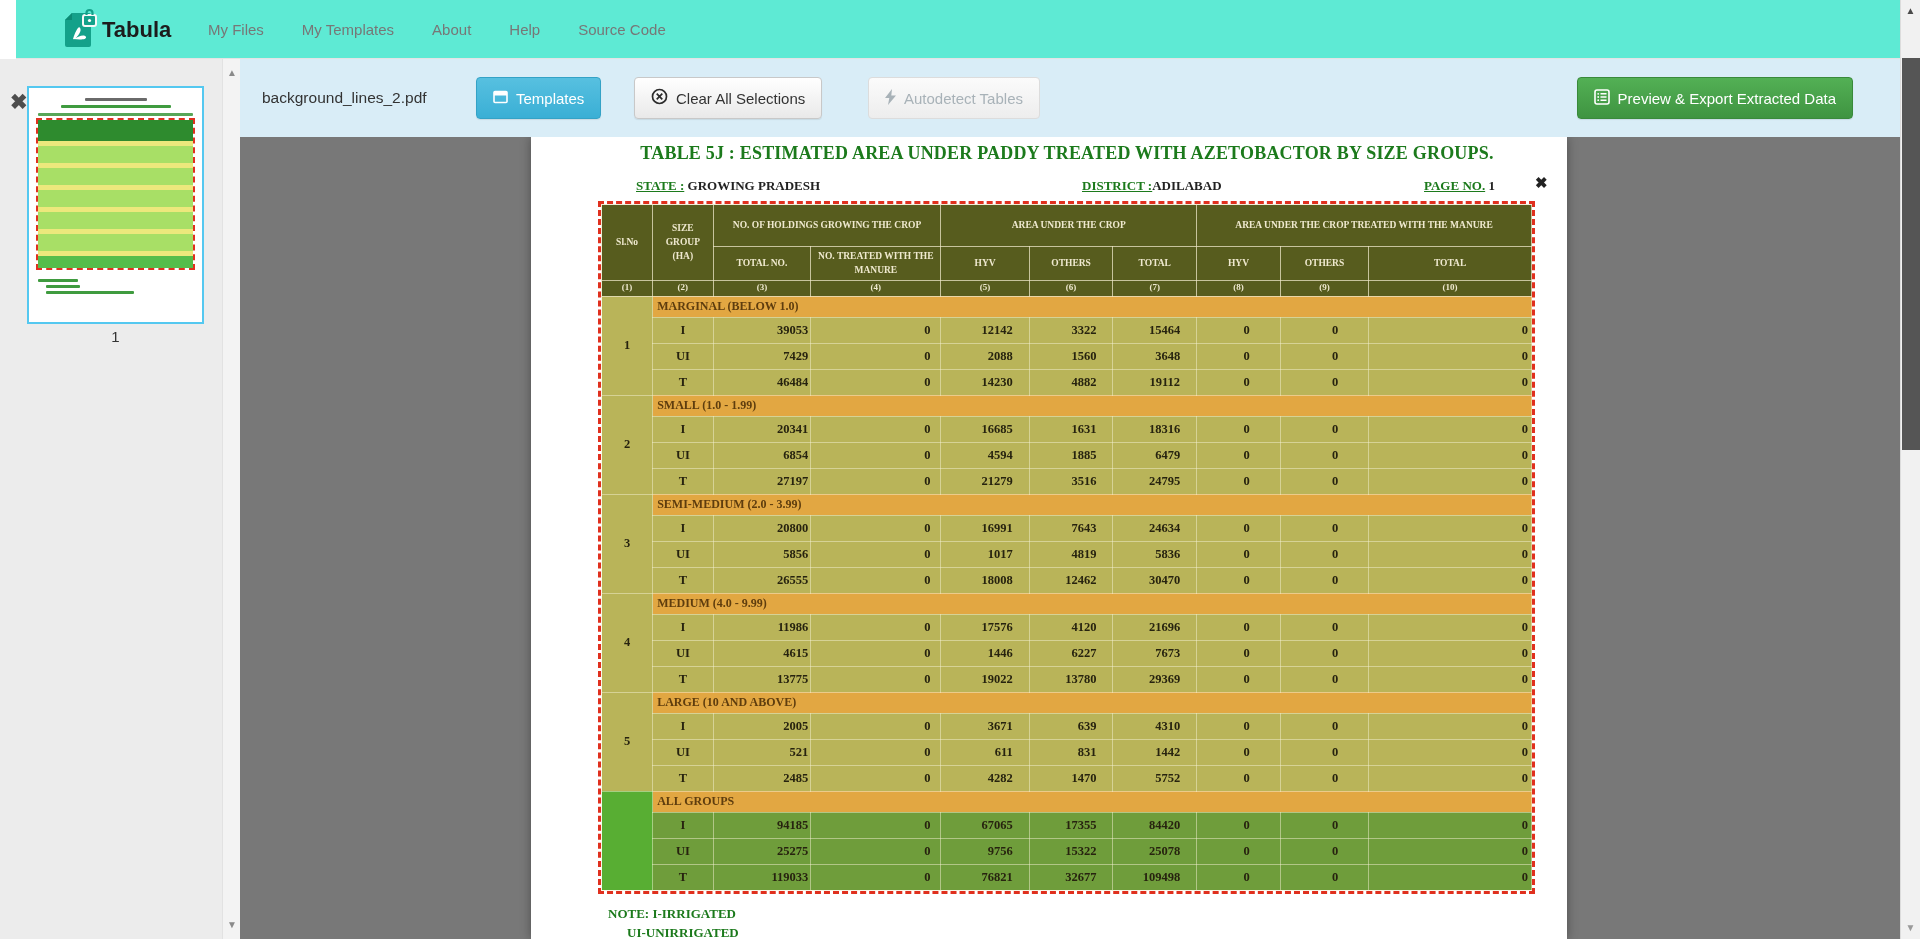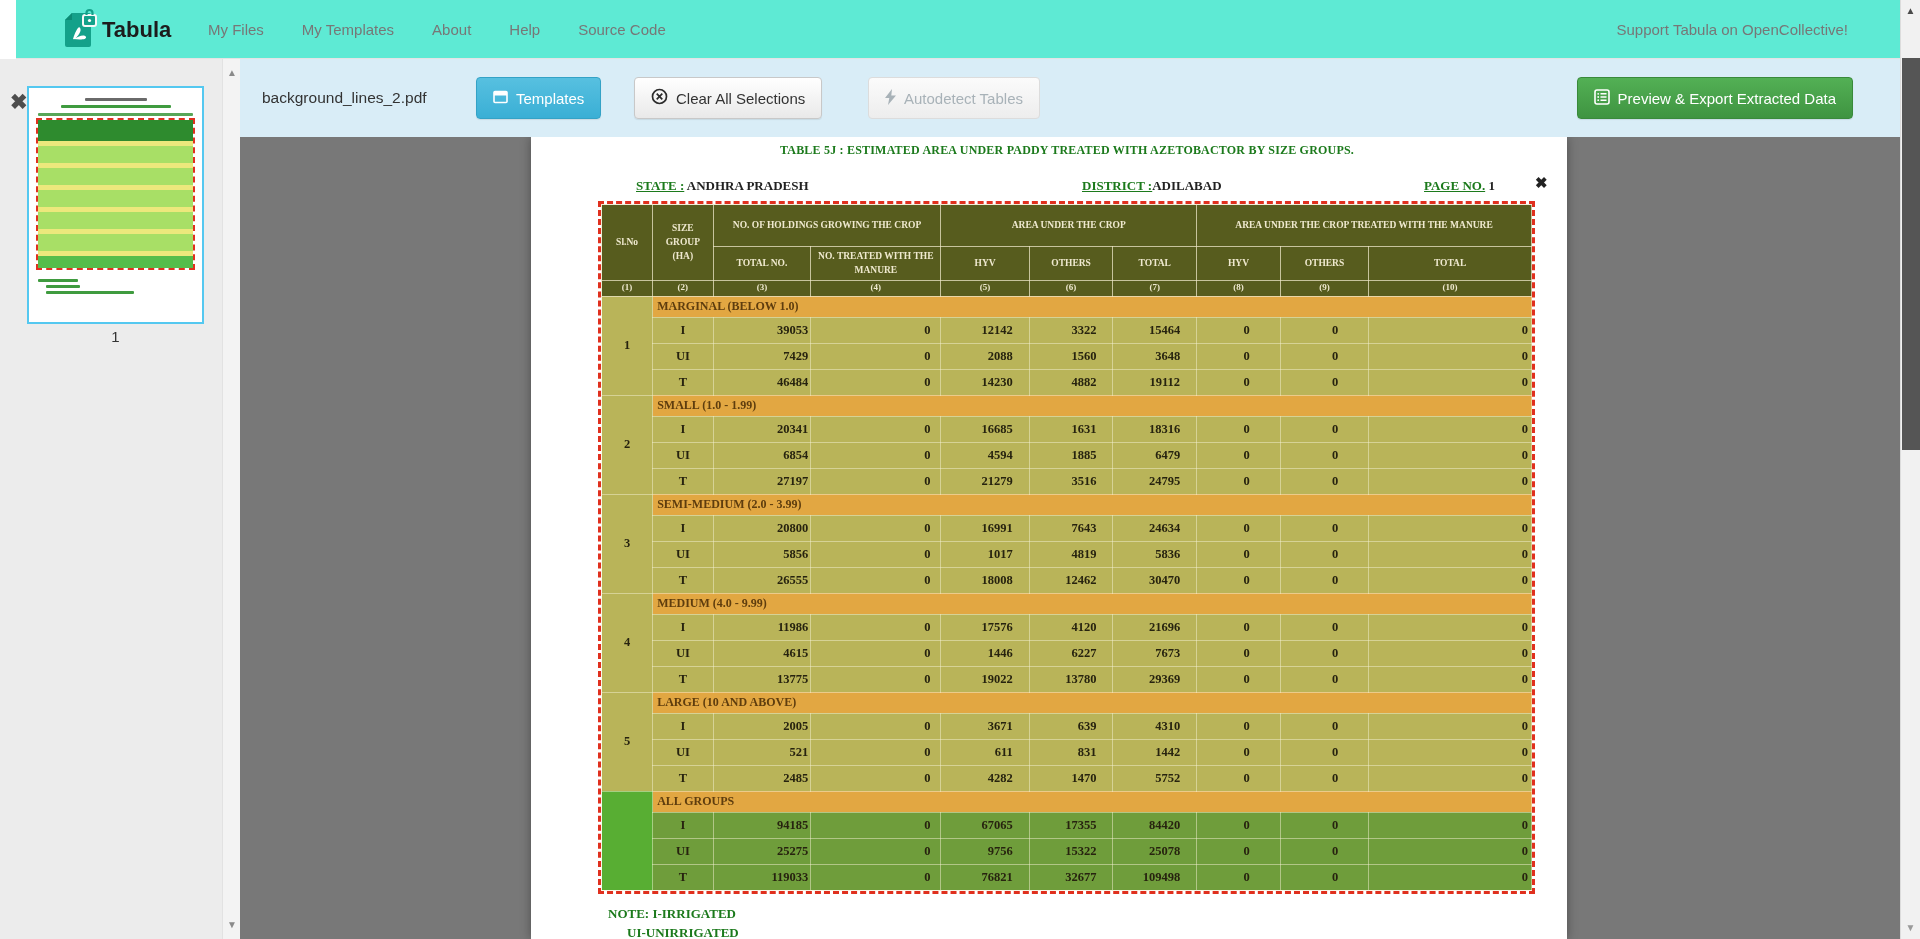--- a/index.html
+++ b/index.html
@@ -55,21 +55,21 @@
   .btn-success { right:47px; background:linear-gradient(#53b055,#3f9441);
     border-color:#398a3b; color:#fff; }
 
   
   .main { position:absolute; left:240px; top:137px; width:1660px; height:802px;
     background:#787878; overflow:hidden; }
   .pdf-page { position:absolute; left:291px; top:0; width:1036px; height:802px;
     background:#fff; box-shadow:0 0 10px rgba(0,0,0,.35); }
   .doc-serif { font-family:"Liberation Serif", serif; font-weight:bold; }
   .doc-title { position:absolute; left:0; top:6px; width:100%; text-align:center;
-    font-size:12px; color:var(--doc_green,#1c7a1c); letter-spacing:.2px;padding-left:36px; }
+    font-size:18px; color:var(--doc_green,#1c7a1c); letter-spacing:.2px;padding-left:36px; }
   .state-row { position:absolute; top:41px; left:0; width:100%; height:16px; font-size:13px; }
   .green-lab { color:var(--doc_green,#1c7a1c);text-decoration:underline; }
   .dark-val { color:#222; }
   .sel-close { position:absolute; left:1004px; top:38px; font-size:15px; font-weight:bold;
     color:#222; cursor:pointer; line-height:1; }
   .selection { position:absolute; left:67px; top:64px; width:937px; height:693px;
     border:3px dashed var(--selection_red,#e0301e); cursor:move; }
   .note1 { position:absolute; left:77px; top:769px; font-size:13px; color:var(--doc_green,#1c7a1c); }
   .note2 { position:absolute; left:96px; top:788px; font-size:13px; color:var(--doc_green,#1c7a1c); }
 
@@ -122,21 +122,20 @@
       </svg>
     </span>
     <span class="brand-text">Tabula</span>
     <div class="nav-items">
       <span class="nav-item">My Files</span>
       <span class="nav-item">My Templates</span>
       <span class="nav-item">About</span>
       <span class="nav-item">Help</span>
       <span class="nav-item">Source Code</span>
     </div>
-    <span class="support-link">Support Tabula on OpenCollective!</span>
   </div>
 
   <div class="sidebar">
     <span class="remove-page">✖</span>
     <div class="thumb">
       <div class="tbar" style="left:56px; top:10px; width:62px; background:#6a6a6a;"></div>
       <div class="tbar" style="left:32px; top:17px; width:110px; background:#3f9b3f;"></div>
       <div class="tbar" style="left:9px; top:25px; width:155px; background:#57a657;"></div>
       <div class="mini-table">
         <div class="mini-head"></div>
@@ -203,21 +202,21 @@
           </svg>
       </span>
       <span>Autodetect Tables</span>
     </span>
   </div>
 
   <div class="main">
     <div class="pdf-page">
       <div class="doc-title doc-serif">TABLE 5J : ESTIMATED AREA UNDER PADDY  TREATED WITH AZETOBACTOR BY SIZE GROUPS.</div>
       <div class="state-row doc-serif">
-        <span style="position:absolute; left:105px;"><span class="green-lab">STATE :</span> <span class="dark-val">ANDHRA PRADESH</span></span>
+        <span style="position:absolute; left:105px;"><span class="green-lab">STATE :</span> <span class="dark-val">GROWING PRADESH</span></span>
         <span style="position:absolute; left:551px;"><span class="green-lab">DISTRICT :</span><span class="dark-val">ADILABAD</span></span>
         <span style="position:absolute; left:893px;"><span class="green-lab">PAGE NO.</span> <span class="dark-val">1</span></span>
       </div>
       <span class="sel-close">✖</span>
       <div class="selection">
         <table class="doc">
           <colgroup>
               <col style="width: 5.5%;">
               <col style="width: 6.5%;">
               <col style="width: 10.5%;">

